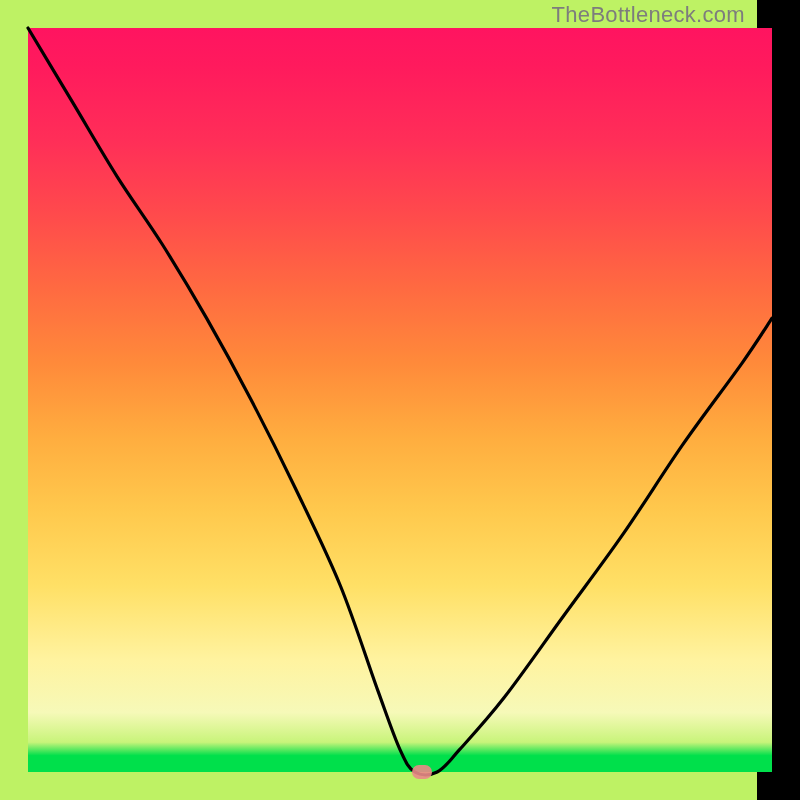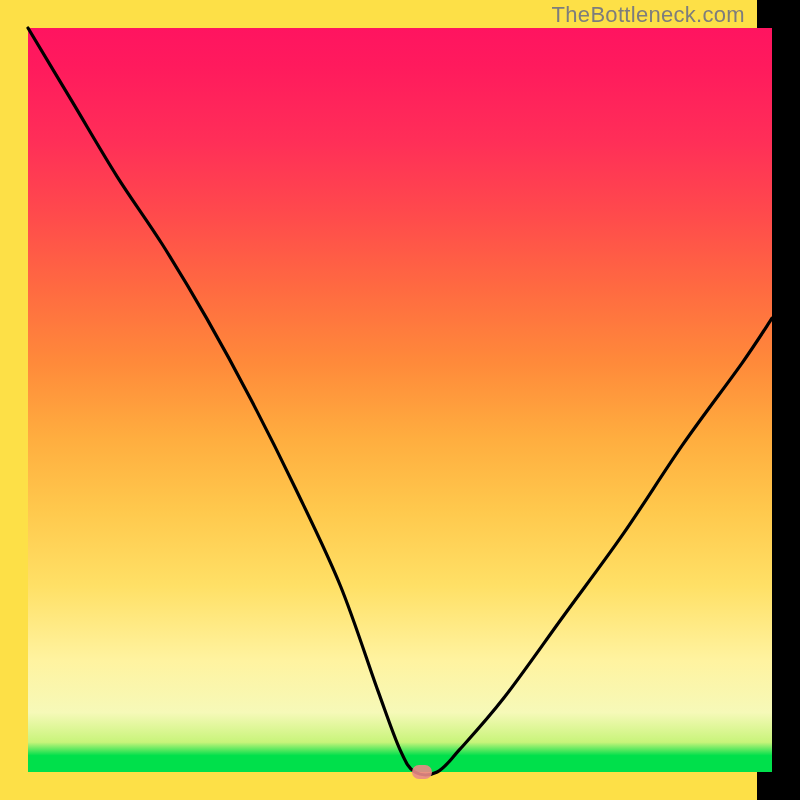--- a/index.html
+++ b/index.html
@@ -8,21 +8,21 @@
     width: 800px;
     height: 800px;
     background: #000;
     overflow: hidden;
     font-family: Arial, Helvetica, sans-serif;
   }
   .frame {
     position: relative;
     width: 757px;
     height: 800px;
-    background: #fde047;
+    background: #bef264;
   }
   .watermark {
     position: absolute;
     top: 2px;
     right: 12px;
     color: #7d7d7d;
     font-size: 22px;
     font-weight: 500;
     letter-spacing: 0.3px;
     user-select: none;

